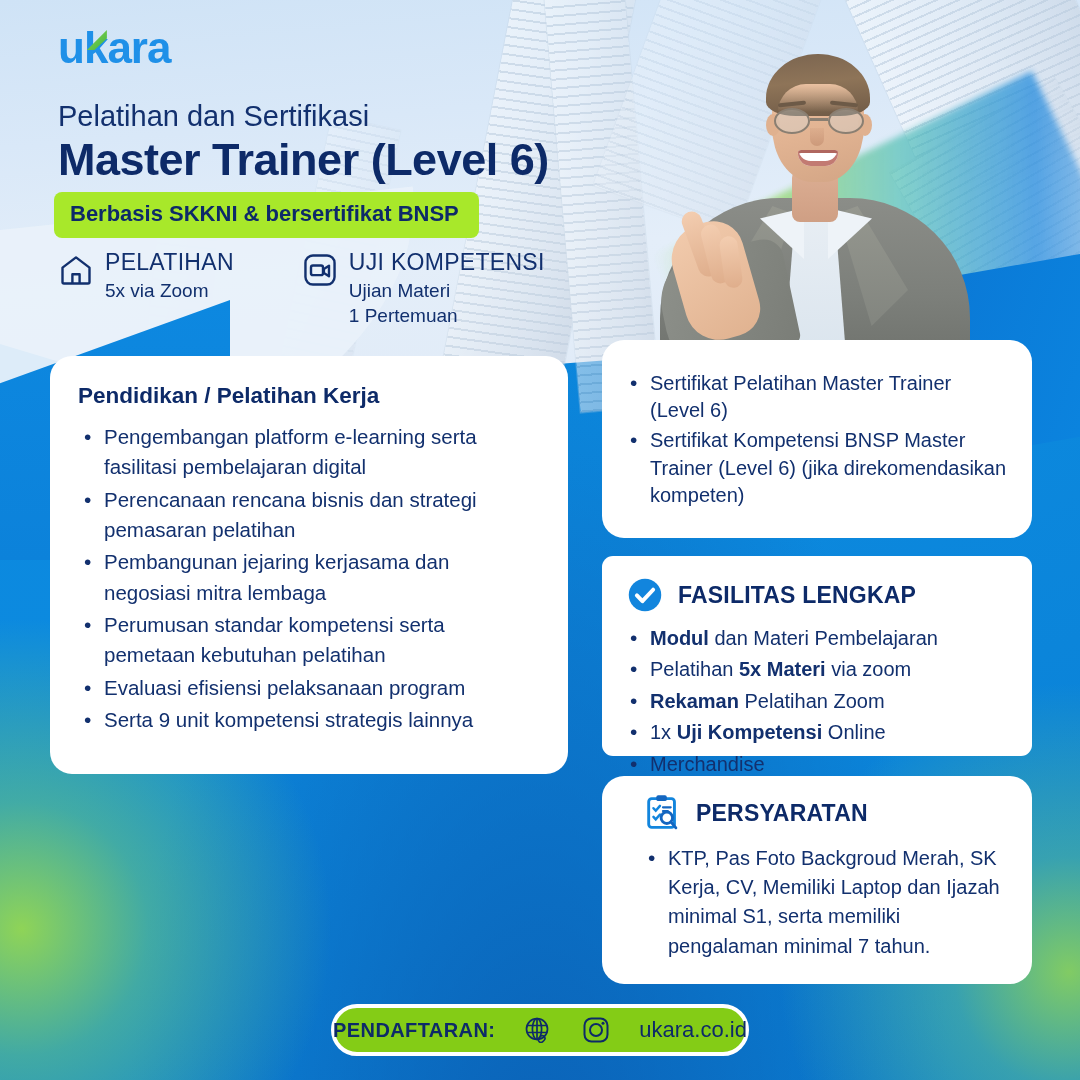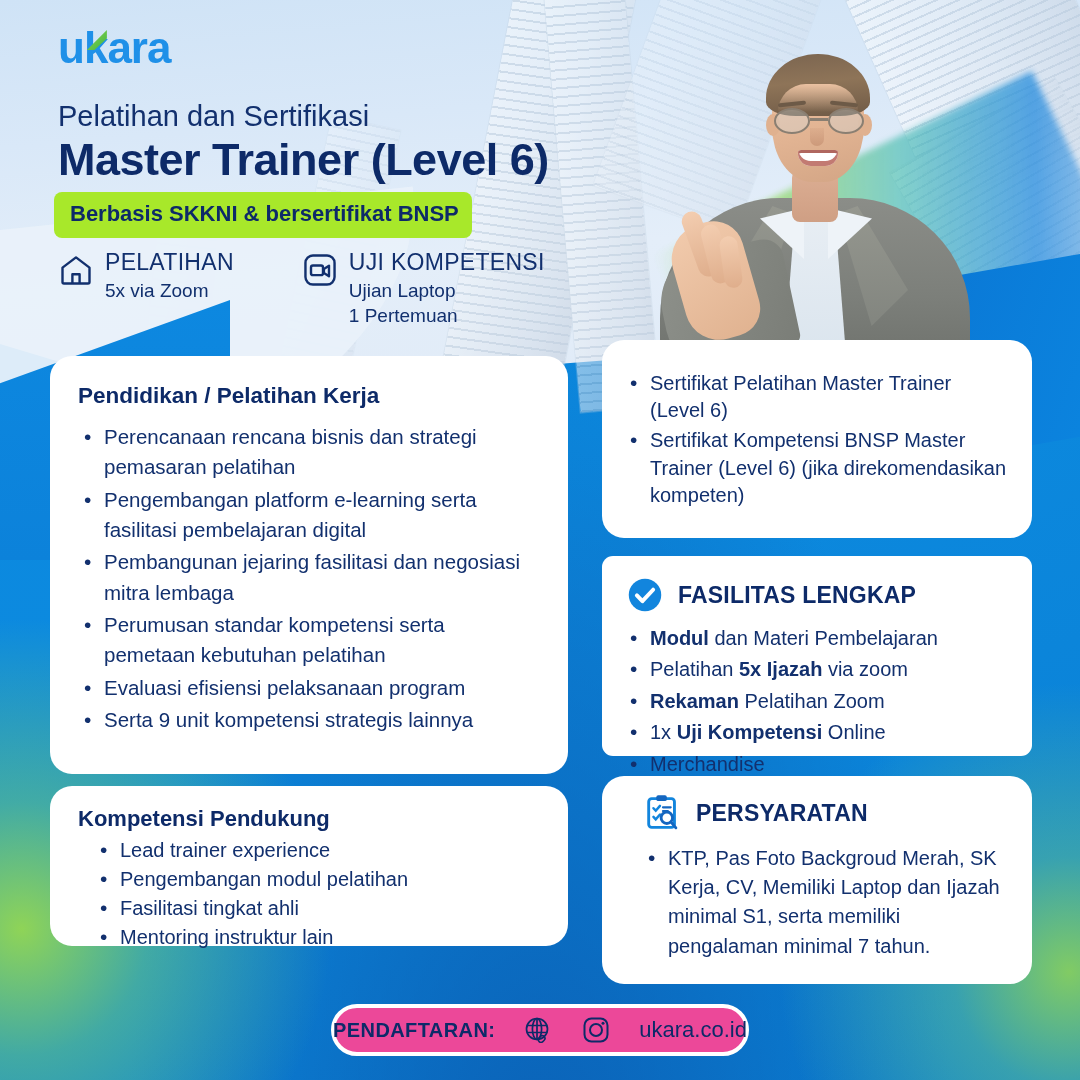--- a/index.html
+++ b/index.html
@@ -180,21 +180,21 @@
 
   .subtitle { position:absolute; left:58px; top:100px; font-size:29px; color:#12306e; }
   .title {
     position:absolute; left:58px; top:134px; font-size:45px; font-weight:bold;
     color:#0d2a68; letter-spacing:-.5px;
   }
   .badge {
     position:absolute; left:54px; top:192px;
     background:#a8e82a; color:#0d2a68;
     font-size:22px; font-weight:bold;
-    padding:9px 13px 11px 16px; border-radius:8px;
+    padding:9px 20px 11px 16px; border-radius:8px;
   }
 
   .meta { position:absolute; left:58px; top:250px; display:flex; gap:68px; }
   .meta-item { display:flex; gap:11px; }
   .meta-ico { width:36px; height:36px; flex:none; margin-top:2px; }
   .meta-ico svg { width:36px; height:36px; display:block; }
   .meta-head { font-size:23px; color:#12306e; letter-spacing:.3px; line-height:1.05; }
   .meta-sub  { font-size:19px; color:#12306e; line-height:1.32; margin-top:4px; }
 
   
@@ -228,21 +228,21 @@
   ul.bl b { font-weight:bold; }
 
   .hdr-row { display:flex; align-items:center; gap:12px; }
   .hdr-ico { width:42px; height:42px; flex:none; }
   .hdr-ico svg { width:42px; height:42px; display:block; }
   .hdr-txt { font-size:23px; font-weight:bold; color:#0d2a68; letter-spacing:.2px; }
 
   
   .footer {
     position:absolute; left:331px; top:1004px; width:418px; height:52px;
-    background:#ec4899; border:4px solid #fff; border-radius:30px;
+    background:#84cc16; border:4px solid #fff; border-radius:30px;
     display:flex; align-items:center; justify-content:center; gap:28px;
   }
   .footer-label { font-size:20px; font-weight:bold; color:#0d2a68; letter-spacing:.4px; }
   .footer-ico { width:30px; height:30px; }
   .footer-ico svg { width:30px; height:30px; display:block; }
   .footer-url { font-size:22px; color:#0d2a68; }
 </style>
 </head>
 <body>
 
@@ -322,71 +322,62 @@
       <span class="meta-ico">
         <svg viewBox="0 0 24 24" fill="none" stroke="#12306e" stroke-width="1.6" stroke-linejoin="round">
           <rect x="2.3" y="2.3" width="19.4" height="19.4" rx="5"></rect>
           <rect x="6" y="9" width="8" height="6.4" rx="1.3"></rect>
           <path d="M14.6 11.3 18 9.1v7.1l-3.4-2.2z"></path>
         </svg>
       </span>
       <div>
         <div class="meta-head">UJI KOMPETENSI</div>
         <div class="meta-sub">
-          <div>Ujian Laptop</div>
+          <div>Ujian Materi</div>
           <div>1 Pertemuan</div>
         </div>
       </div>
     </div>
   </div>
 
   <div class="card card-l1">
     <div class="card-title">
       <div>Pendidikan / Pelatihan Kerja</div>
     </div>
     <ul class="bl">
+      <li>Pengembangan platform e-learning serta fasilitasi pembelajaran digital</li>
       <li>Perencanaan rencana bisnis dan strategi pemasaran pelatihan</li>
-      <li>Pengembangan platform e-learning serta fasilitasi pembelajaran digital</li>
-      <li>Pembangunan jejaring fasilitasi dan negosiasi mitra lembaga</li>
+      <li>Pembangunan jejaring kerjasama dan negosiasi mitra lembaga</li>
       <li>Perumusan standar kompetensi serta pemetaan kebutuhan pelatihan</li>
       <li>Evaluasi efisiensi pelaksanaan program</li>
       <li>Serta 9 unit kompetensi strategis lainnya</li>
     </ul>
   </div>
 
-  <div class="card card-l2">
-    <div class="card-title-sm">Kompetensi Pendukung</div>
-    <ul class="bl">
-      <li>Lead trainer experience</li>
-      <li>Pengembangan modul pelatihan</li>
-      <li>Fasilitasi tingkat ahli</li>
-      <li>Mentoring instruktur lain</li>
-    </ul>
-  </div>
 
   <div class="card card-r1">
     <ul class="bl">
       <li>Sertifikat Pelatihan Master Trainer (Level 6)</li>
       <li>Sertifikat Kompetensi BNSP Master Trainer (Level 6) (jika direkomendasikan kompeten)</li>
     </ul>
   </div>
 
   <div class="card card-r2">
     <div class="hdr-row">
       <span class="hdr-ico">
         <svg viewBox="0 0 44 44">
           <circle cx="22" cy="22" r="17" fill="#1285dd"></circle>
           <path d="M13.5 22.5l5.8 6 11.2-12" fill="none" stroke="#fff" stroke-width="4.2" stroke-linecap="round" stroke-linejoin="round"></path>
         </svg>
       </span>
       <span class="hdr-txt">FASILITAS LENGKAP</span>
     </div>
     <ul class="bl">
       <li><b>Modul</b><span> dan Materi Pembelajaran</span></li>
-      <li><span>Pelatihan </span><b>5x Ijazah</b><span> via zoom</span></li>
+      <li><span>Pelatihan </span><b>5x Materi</b><span> via zoom</span></li>
       <li><b>Rekaman</b><span> Pelatihan Zoom</span></li>
       <li><span>1x </span><b>Uji Kompetensi</b><span> Online</span></li>
       <li><span>Merchandise</span></li>
     </ul>
   </div>
 
   <div class="card card-r3">
     <div class="hdr-row">
       <span class="hdr-ico">
         <svg viewBox="0 0 44 44">

